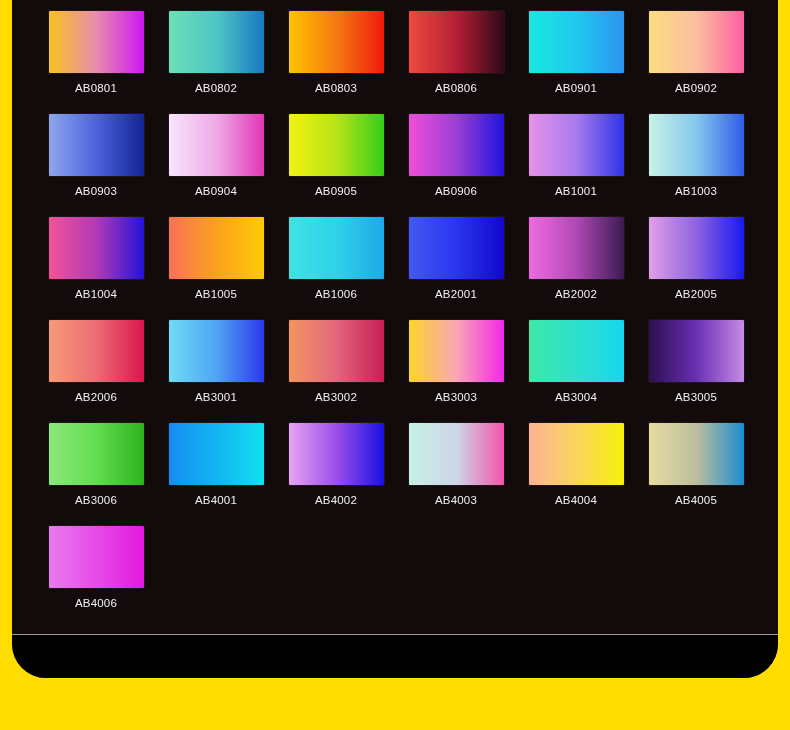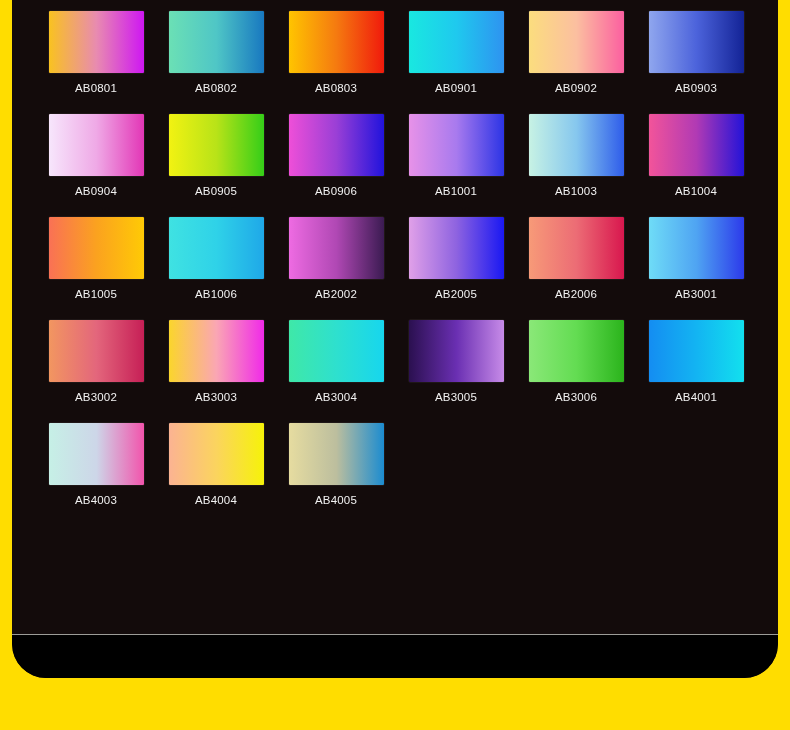--- a/index.html
+++ b/index.html
@@ -120,20 +120,24 @@
         </div>
         <div class="swatch-cell">
           <div class="swatch-chip" style="background: linear-gradient(90deg, rgb(107, 224, 181) 0%, rgb(79, 198, 198) 50%, rgb(24, 120, 192) 100%);"></div>
           <div class="swatch-label">AB0802</div>
         </div>
         <div class="swatch-cell">
           <div class="swatch-chip" style="background: linear-gradient(90deg, rgb(255, 196, 0) 0%, rgb(245, 122, 16) 50%, rgb(240, 26, 12) 100%);"></div>
           <div class="swatch-label">AB0803</div>
         </div>
         <div class="swatch-cell">
+          <div class="swatch-chip" style="background: linear-gradient(90deg, rgb(238, 75, 62) 0%, rgb(181, 31, 53) 50%, rgb(48, 10, 24) 100%);"></div>
+          <div class="swatch-label">AB0806</div>
+        </div>
+        <div class="swatch-cell">
           <div class="swatch-chip" style="background: linear-gradient(90deg, rgb(25, 232, 224) 0%, rgb(31, 201, 238) 50%, rgb(46, 147, 240) 100%);"></div>
           <div class="swatch-label">AB0901</div>
         </div>
         <div class="swatch-cell">
           <div class="swatch-chip" style="background: linear-gradient(90deg, rgb(251, 221, 126) 0%, rgb(251, 191, 160) 50%, rgb(251, 95, 160) 100%);"></div>
           <div class="swatch-label">AB0902</div>
         </div>
         <div class="swatch-cell">
           <div class="swatch-chip" style="background: linear-gradient(90deg, rgb(143, 166, 238) 0%, rgb(76, 99, 219) 50%, rgb(19, 35, 150) 100%);"></div>
           <div class="swatch-label">AB0903</div>
@@ -164,20 +168,24 @@
         </div>
         <div class="swatch-cell">
           <div class="swatch-chip" style="background: linear-gradient(90deg, rgb(249, 113, 85) 0%, rgb(251, 162, 31) 50%, rgb(255, 202, 5) 100%);"></div>
           <div class="swatch-label">AB1005</div>
         </div>
         <div class="swatch-cell">
           <div class="swatch-chip" style="background: linear-gradient(90deg, rgb(63, 226, 226) 0%, rgb(47, 210, 232) 50%, rgb(31, 168, 232) 100%);"></div>
           <div class="swatch-label">AB1006</div>
         </div>
         <div class="swatch-cell">
+          <div class="swatch-chip" style="background: linear-gradient(90deg, rgb(67, 88, 242) 0%, rgb(42, 54, 237) 50%, rgb(18, 8, 204) 100%);"></div>
+          <div class="swatch-label">AB2001</div>
+        </div>
+        <div class="swatch-cell">
           <div class="swatch-chip" style="background: linear-gradient(90deg, rgb(238, 107, 226) 0%, rgb(176, 72, 180) 50%, rgb(59, 27, 82) 100%);"></div>
           <div class="swatch-label">AB2002</div>
         </div>
         <div class="swatch-cell">
           <div class="swatch-chip" style="background: linear-gradient(90deg, rgb(224, 160, 232) 0%, rgb(142, 99, 224) 50%, rgb(26, 24, 242) 100%);"></div>
           <div class="swatch-label">AB2005</div>
         </div>
         <div class="swatch-cell">
           <div class="swatch-chip" style="background: linear-gradient(90deg, rgb(247, 154, 120) 0%, rgb(236, 108, 117) 50%, rgb(216, 23, 78) 100%);"></div>
           <div class="swatch-label">AB2006</div>
@@ -204,30 +212,38 @@
         </div>
         <div class="swatch-cell">
           <div class="swatch-chip" style="background: linear-gradient(90deg, rgb(138, 232, 120) 0%, rgb(99, 220, 82) 50%, rgb(43, 180, 28) 100%);"></div>
           <div class="swatch-label">AB3006</div>
         </div>
         <div class="swatch-cell">
           <div class="swatch-chip" style="background: linear-gradient(90deg, rgb(20, 141, 242) 0%, rgb(19, 180, 242) 50%, rgb(18, 224, 238) 100%);"></div>
           <div class="swatch-label">AB4001</div>
         </div>
         <div class="swatch-cell">
+          <div class="swatch-chip" style="background: linear-gradient(90deg, rgb(232, 162, 242) 0%, rgb(155, 79, 232) 50%, rgb(26, 16, 226) 100%);"></div>
+          <div class="swatch-label">AB4002</div>
+        </div>
+        <div class="swatch-cell">
           <div class="swatch-chip" style="background: linear-gradient(90deg, rgb(198, 240, 230) 0%, rgb(205, 214, 232) 50%, rgb(242, 84, 172) 100%);"></div>
           <div class="swatch-label">AB4003</div>
         </div>
         <div class="swatch-cell">
           <div class="swatch-chip" style="background: linear-gradient(90deg, rgb(251, 179, 146) 0%, rgb(251, 212, 94) 50%, rgb(246, 242, 9) 100%);"></div>
           <div class="swatch-label">AB4004</div>
         </div>
         <div class="swatch-cell">
           <div class="swatch-chip" style="background: linear-gradient(90deg, rgb(230, 220, 160) 0%, rgb(188, 190, 158) 50%, rgb(28, 140, 208) 100%);"></div>
           <div class="swatch-label">AB4005</div>
         </div>
+        <div class="swatch-cell">
+          <div class="swatch-chip" style="background: linear-gradient(90deg, rgb(232, 124, 238) 0%, rgb(230, 75, 232) 50%, rgb(226, 25, 222) 100%);"></div>
+          <div class="swatch-label">AB4006</div>
+        </div>
       </div>
   </div>
 
   <div id="panel-divider"></div>
   <div id="panel-footer"></div>
 
 </div>
 
 </body></html>

